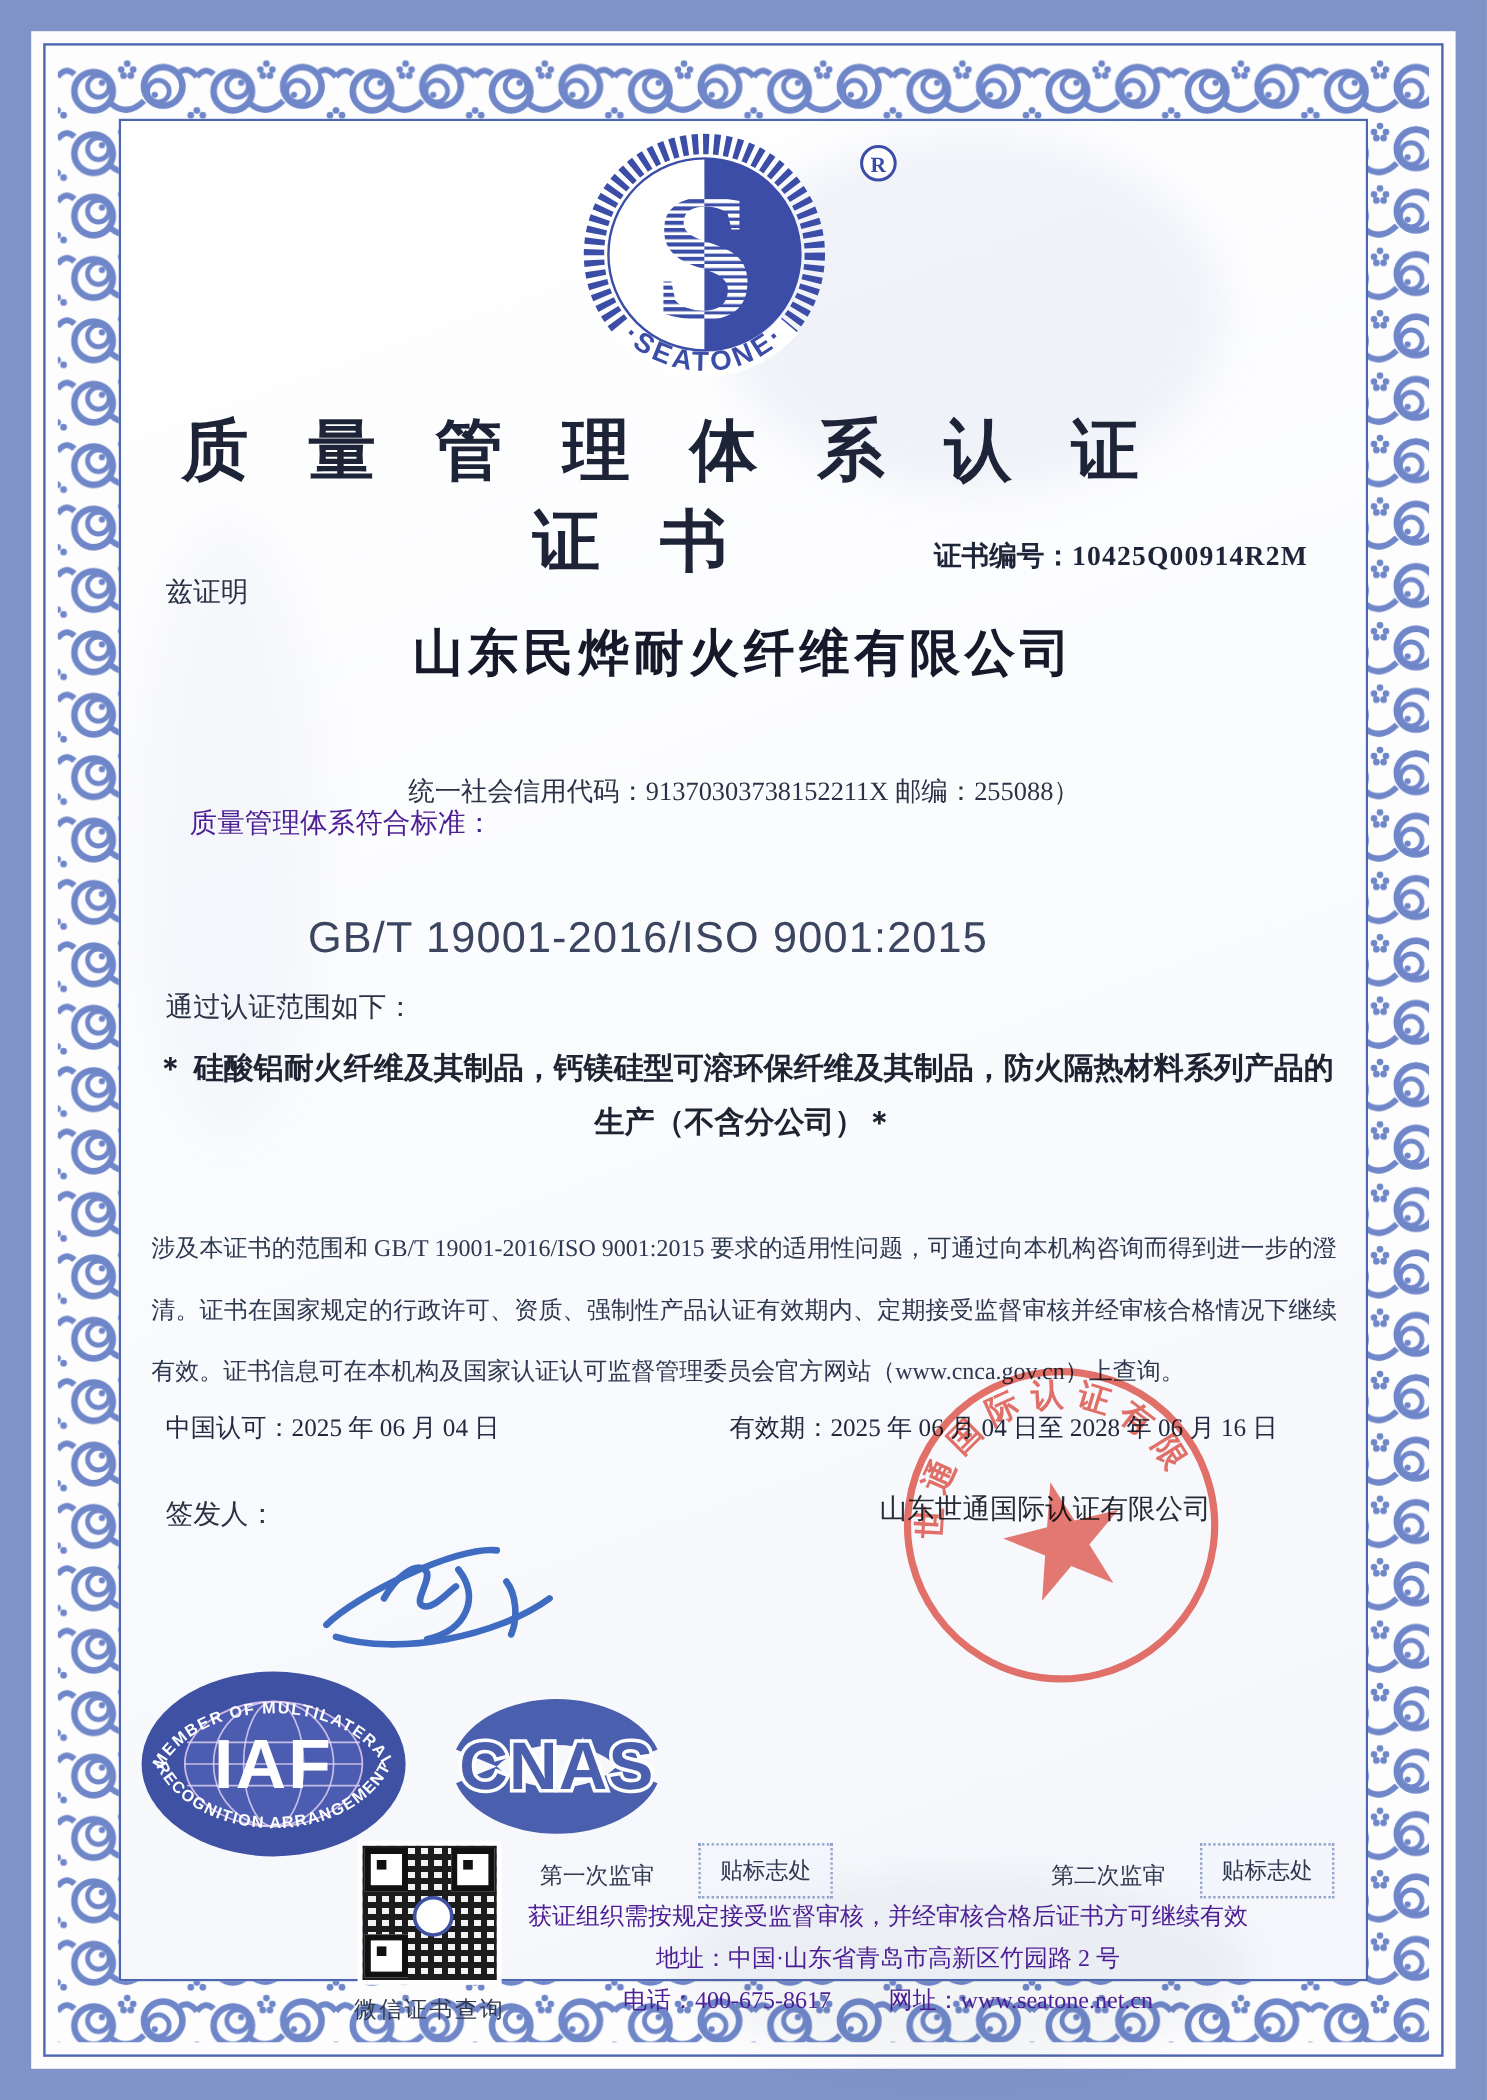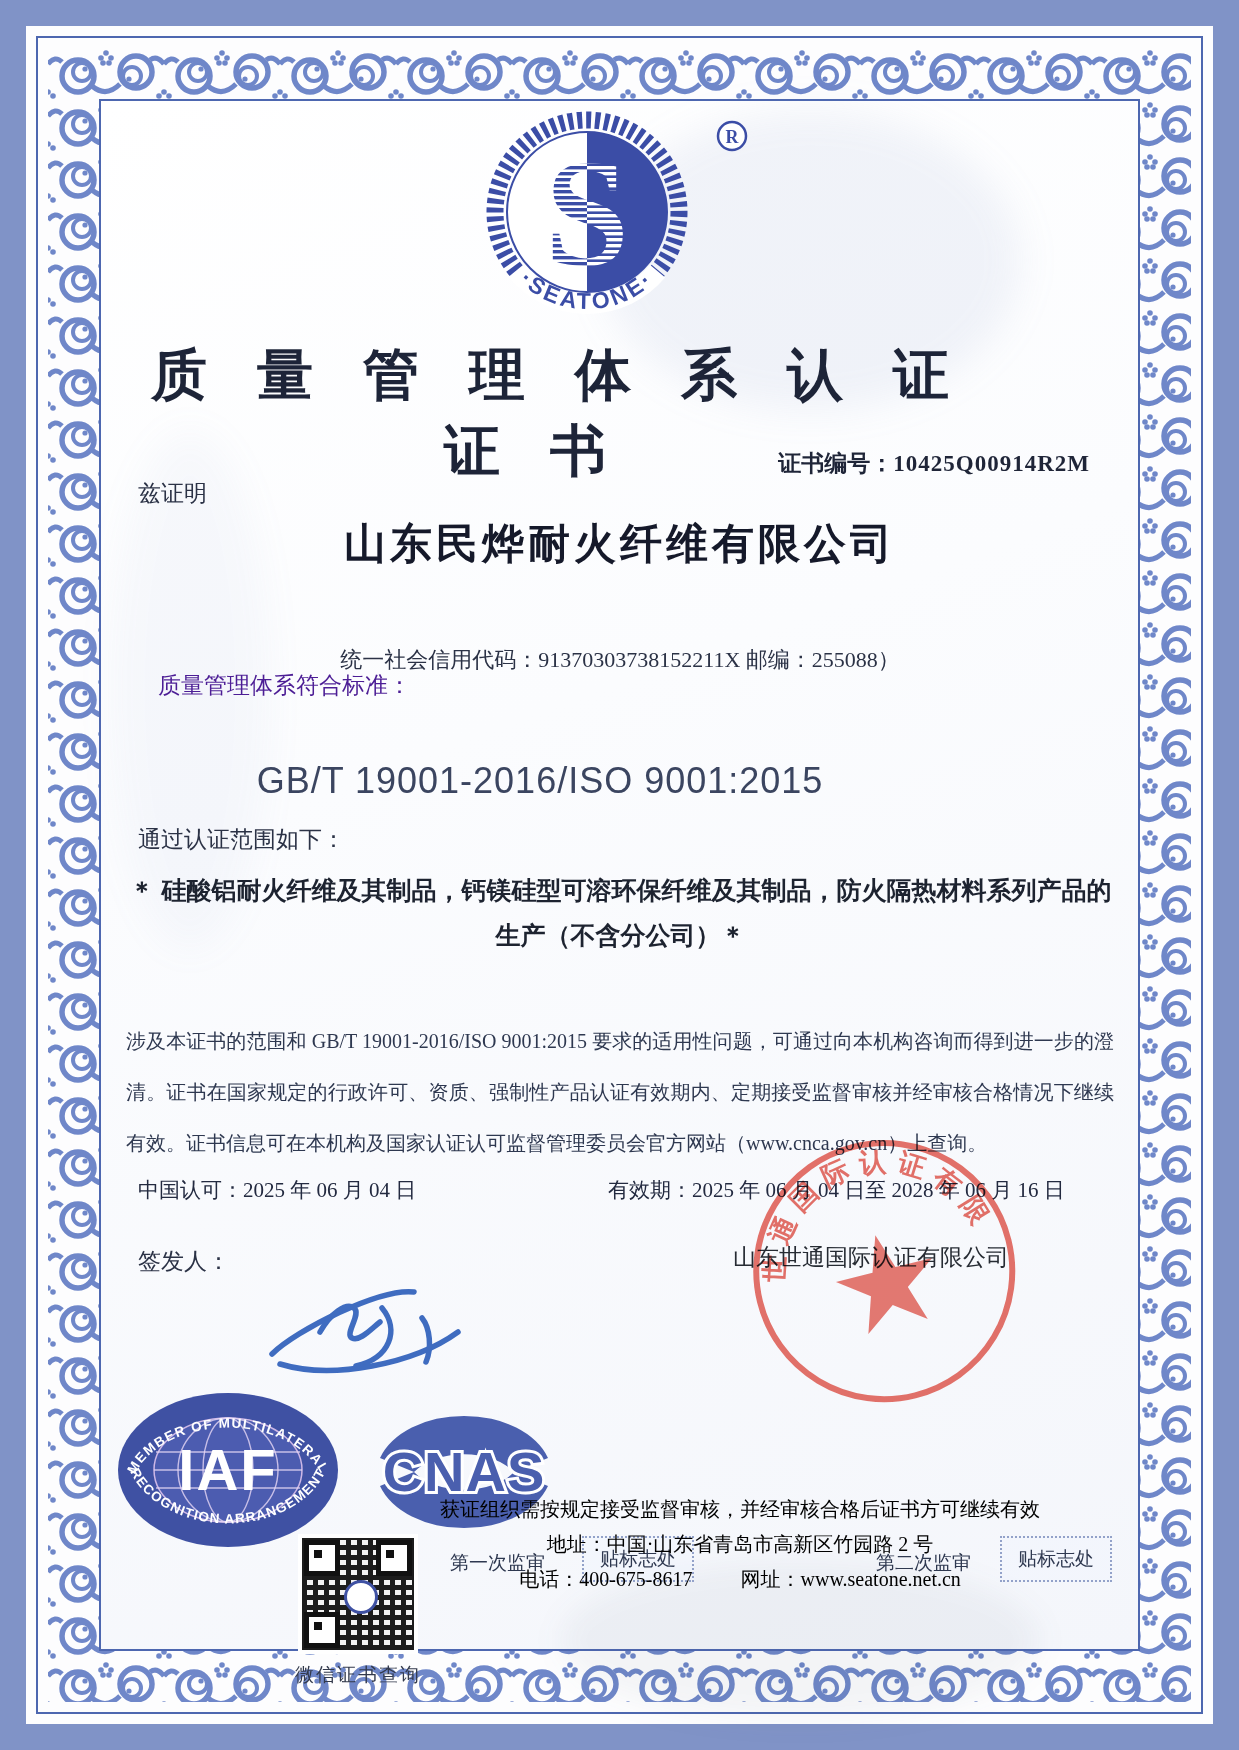--- a/index.html
+++ b/index.html
@@ -47,21 +47,21 @@
   .finder{position:absolute;width:26px;height:26px;border:5px solid #111;background:#fff;}
   .finder i{position:absolute;left:5px;top:5px;width:8px;height:8px;background:#111;display:block;}
   .qrcenter{position:absolute;left:42px;top:42px;width:28px;height:28px;border-radius:50%;
             background:#fff;border:3px solid #3f51a3;}
   .qrlabel{left:278px;top:1662px;width:160px;text-align:center;font-size:19px;color:#333a4c;letter-spacing:2px;}
   .auditlabel{font-size:19px;color:#2e3850;}
   .stickerbox{font-size:19px;color:#2e3850;border:2px dotted #93a2c9;padding:8px 16px;
               background:rgba(240,244,255,.4);}
   .a1{left:450px;top:1550px;}  .b1{left:582px;top:1536px;}
   .a2{left:876px;top:1550px;}  .b2{left:1000px;top:1536px;}
-  .footer{left:416px;top:1492px;width:648px;text-align:center;color:#000000;}
+  .footer{left:416px;top:1580px;width:648px;text-align:center;color:#4c1d95;}
   .footer .fl{font-size:20px;line-height:35px;white-space:nowrap;}
   .footer .gap{display:inline-block;width:48px;}
 </style>
 </head>
 <body>
 
 <div class="page serif">
 
   <div class="abs frame-white"></div>
   <div class="abs line-outer"></div>

